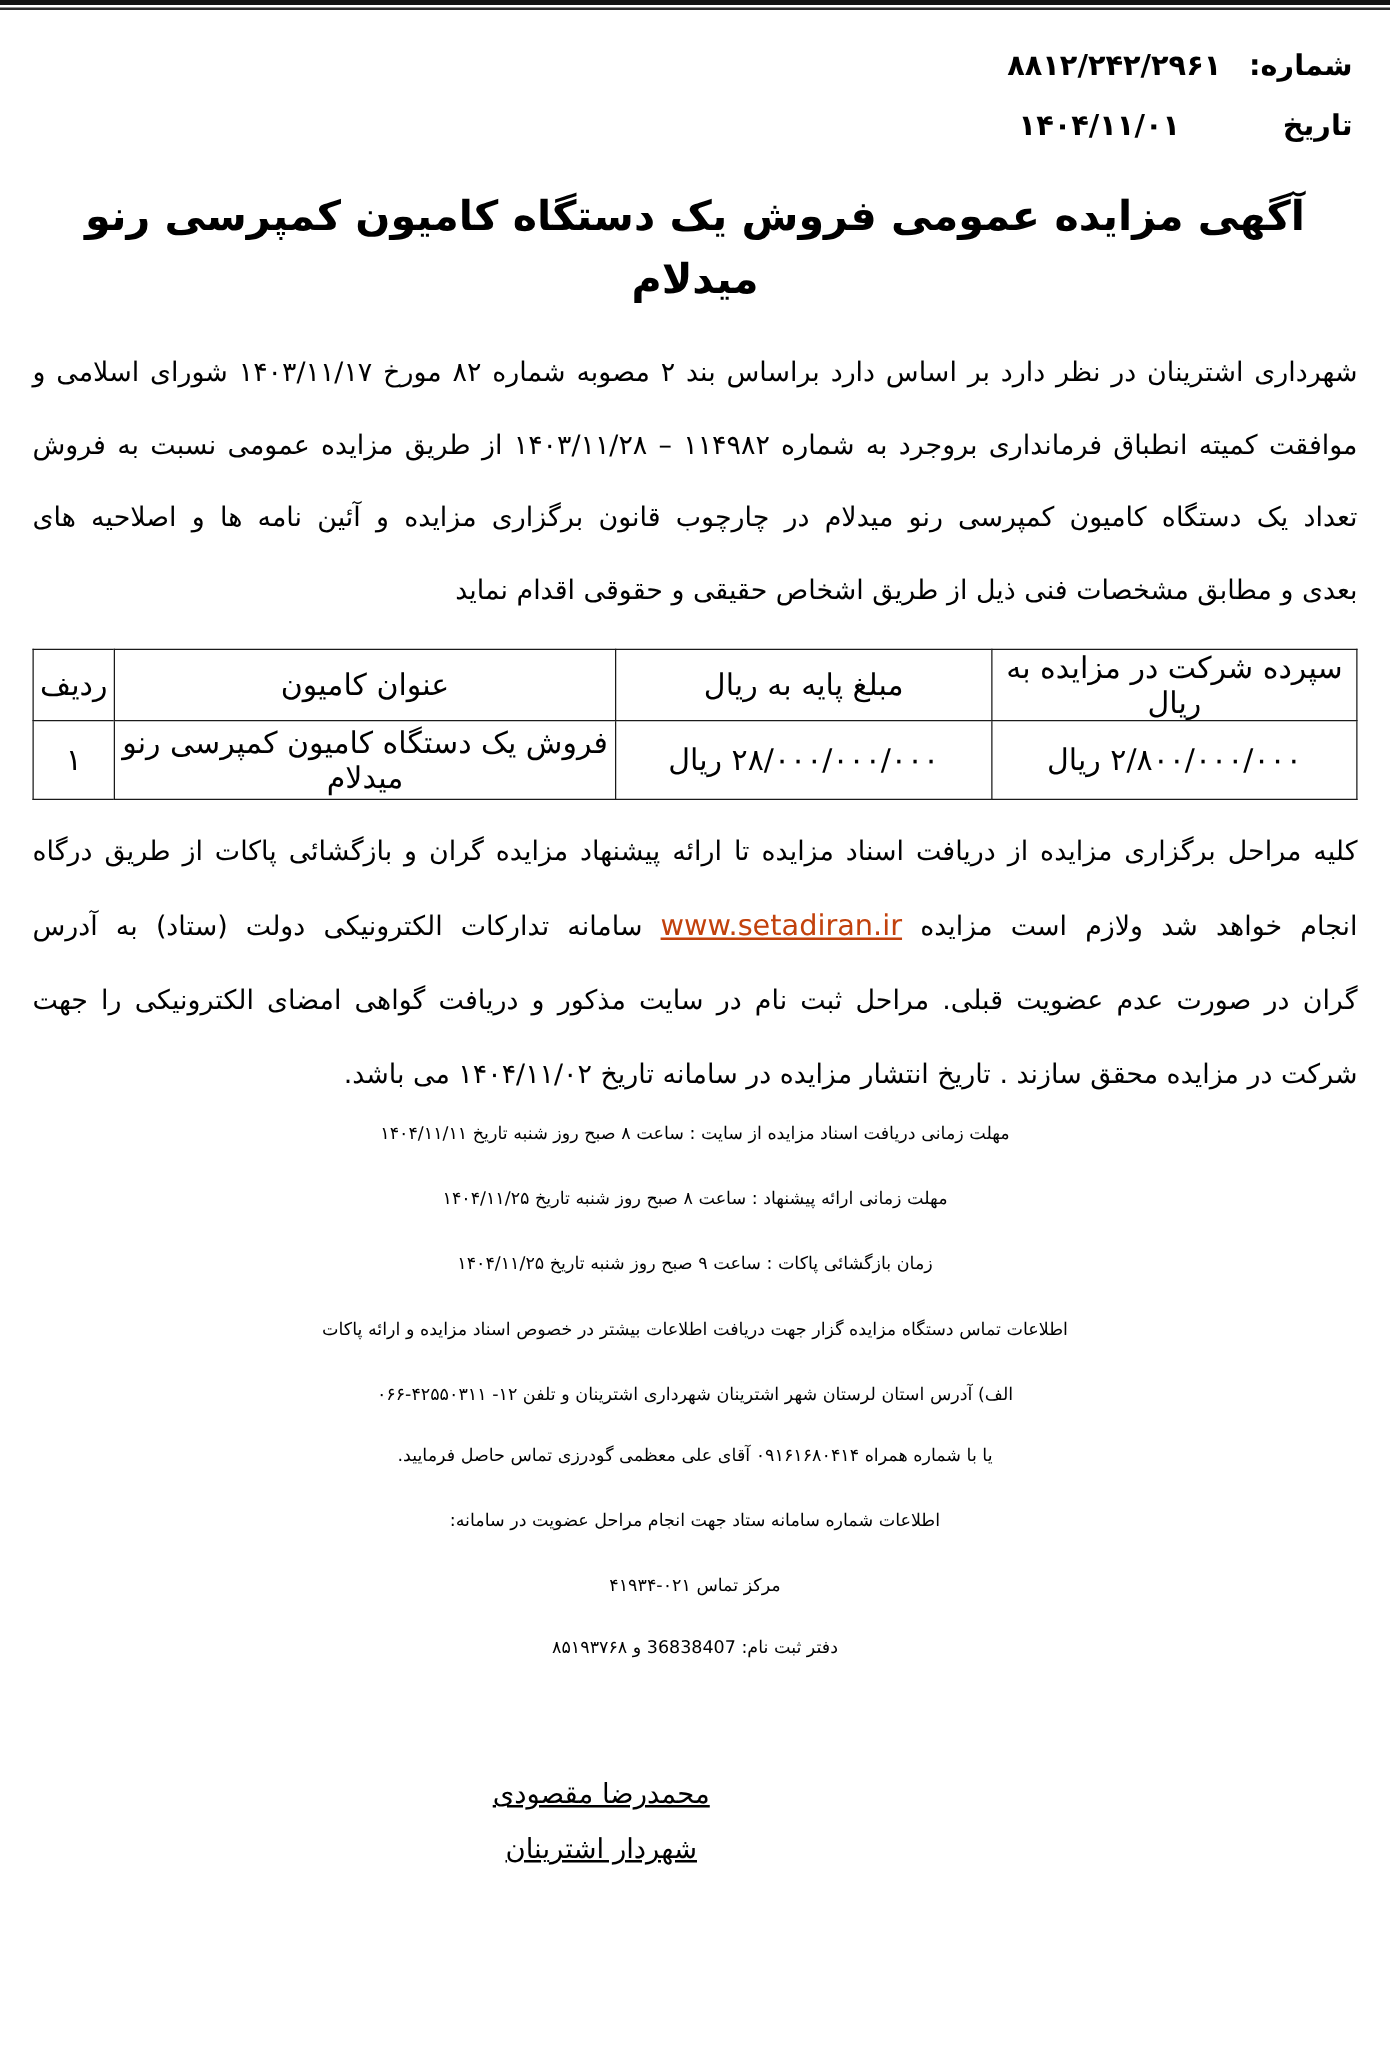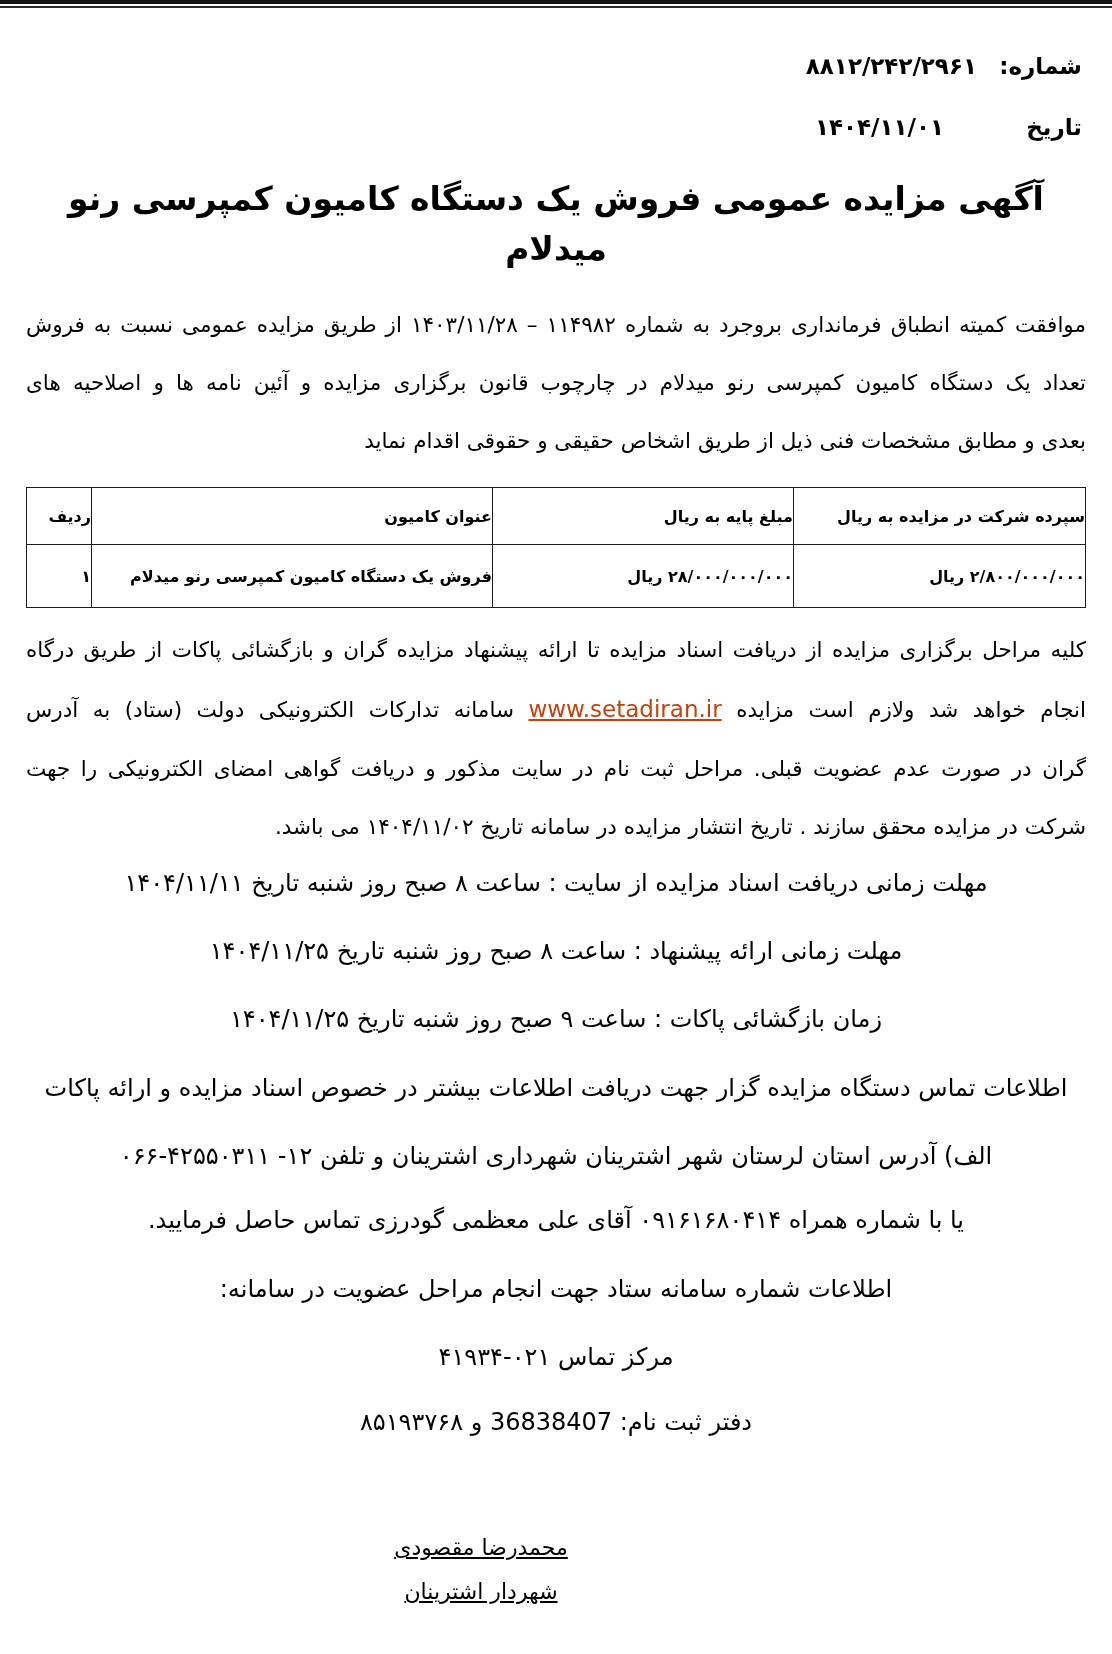--- a/index.html
+++ b/index.html
@@ -47,21 +47,20 @@
     align-items: baseline;
     margin-bottom: 22px;
     font-size: 23px;
     font-weight: bold;
     letter-spacing: 0;
   }
   .meta-label {
     width: 105px;
     text-align: right;
     white-space: nowrap;
-    margin-top: 13px;
   }
   .meta-label.wide { width: 138px; text-align: right; }
   .meta-value {
     white-space: nowrap;
     font-weight: bold;
   }
 
   
   .doc-title {
     text-align: center;
@@ -99,36 +98,36 @@
   
   table.bid-table {
     width: 100%;
     border-collapse: collapse;
     margin: 24px 0 20px 0;
     table-layout: fixed;
   }
   table.bid-table th,
   table.bid-table td {
     border: 1.5px solid #1a1a1a;
-    text-align: right;
+    text-align: center;
     vertical-align: middle;
-    font-size: 16px;
-    font-weight: bold;
+    font-size: 24px;
+    font-weight: normal;
     padding: 0;
   }
   table.bid-table th { height: 56px; }
   table.bid-table td { height: 62px; }
   .col-row   { width: 64px; }
   .col-title { width: 400px; }
   .col-base  { width: 300px; }
   .col-dep   { width: auto; }
 
   
   .info-line {
-    font-size: 24px;
+    font-size: 14px;
     line-height: 1.6;
     margin: 0 0 26px 0;
     text-align: center;
   }
 
   .spaced { margin-bottom: 30px; }
 
   
   .signature {
     margin-top: 86px;
@@ -156,20 +155,21 @@
     </div>
     <div class="meta-row">
       <span class="meta-label wide">تاریخ</span>
       <span class="meta-value num">۱۴۰۴/۱۱/۰۱</span>
     </div>
   </div>
 
   <div class="doc-title">آگهی مزایده عمومی فروش یک دستگاه کامیون کمپرسی رنو میدلام</div>
 
   <div class="para">
+    <div class="para justify-both">شهرداری اشترینان در نظر دارد بر اساس دارد براساس بند ۲ مصوبه شماره ۸۲ مورخ ۱۴۰۳/۱۱/۱۷ شورای اسلامی و</div>
     <div class="para justify-both">موافقت کمیته انطباق فرمانداری بروجرد به شماره ۱۱۴۹۸۲ – ۱۴۰۳/۱۱/۲۸ از طریق مزایده عمومی نسبت به فروش</div>
     <div class="para justify-both">تعداد یک دستگاه  کامیون کمپرسی رنو میدلام در چارچوب قانون برگزاری مزایده و آئین نامه ها و اصلاحیه های</div>
     <div class="para line-right">بعدی و مطابق مشخصات فنی  ذیل  از  طریق اشخاص حقیقی و حقوقی  اقدام نماید</div>
   </div>
 
   <table class="bid-table">
     <thead>
       <tr>
         <th class="col-dep">سپرده شرکت در مزایده به ریال</th>
         <th class="col-base">مبلغ پایه به ریال</th>

